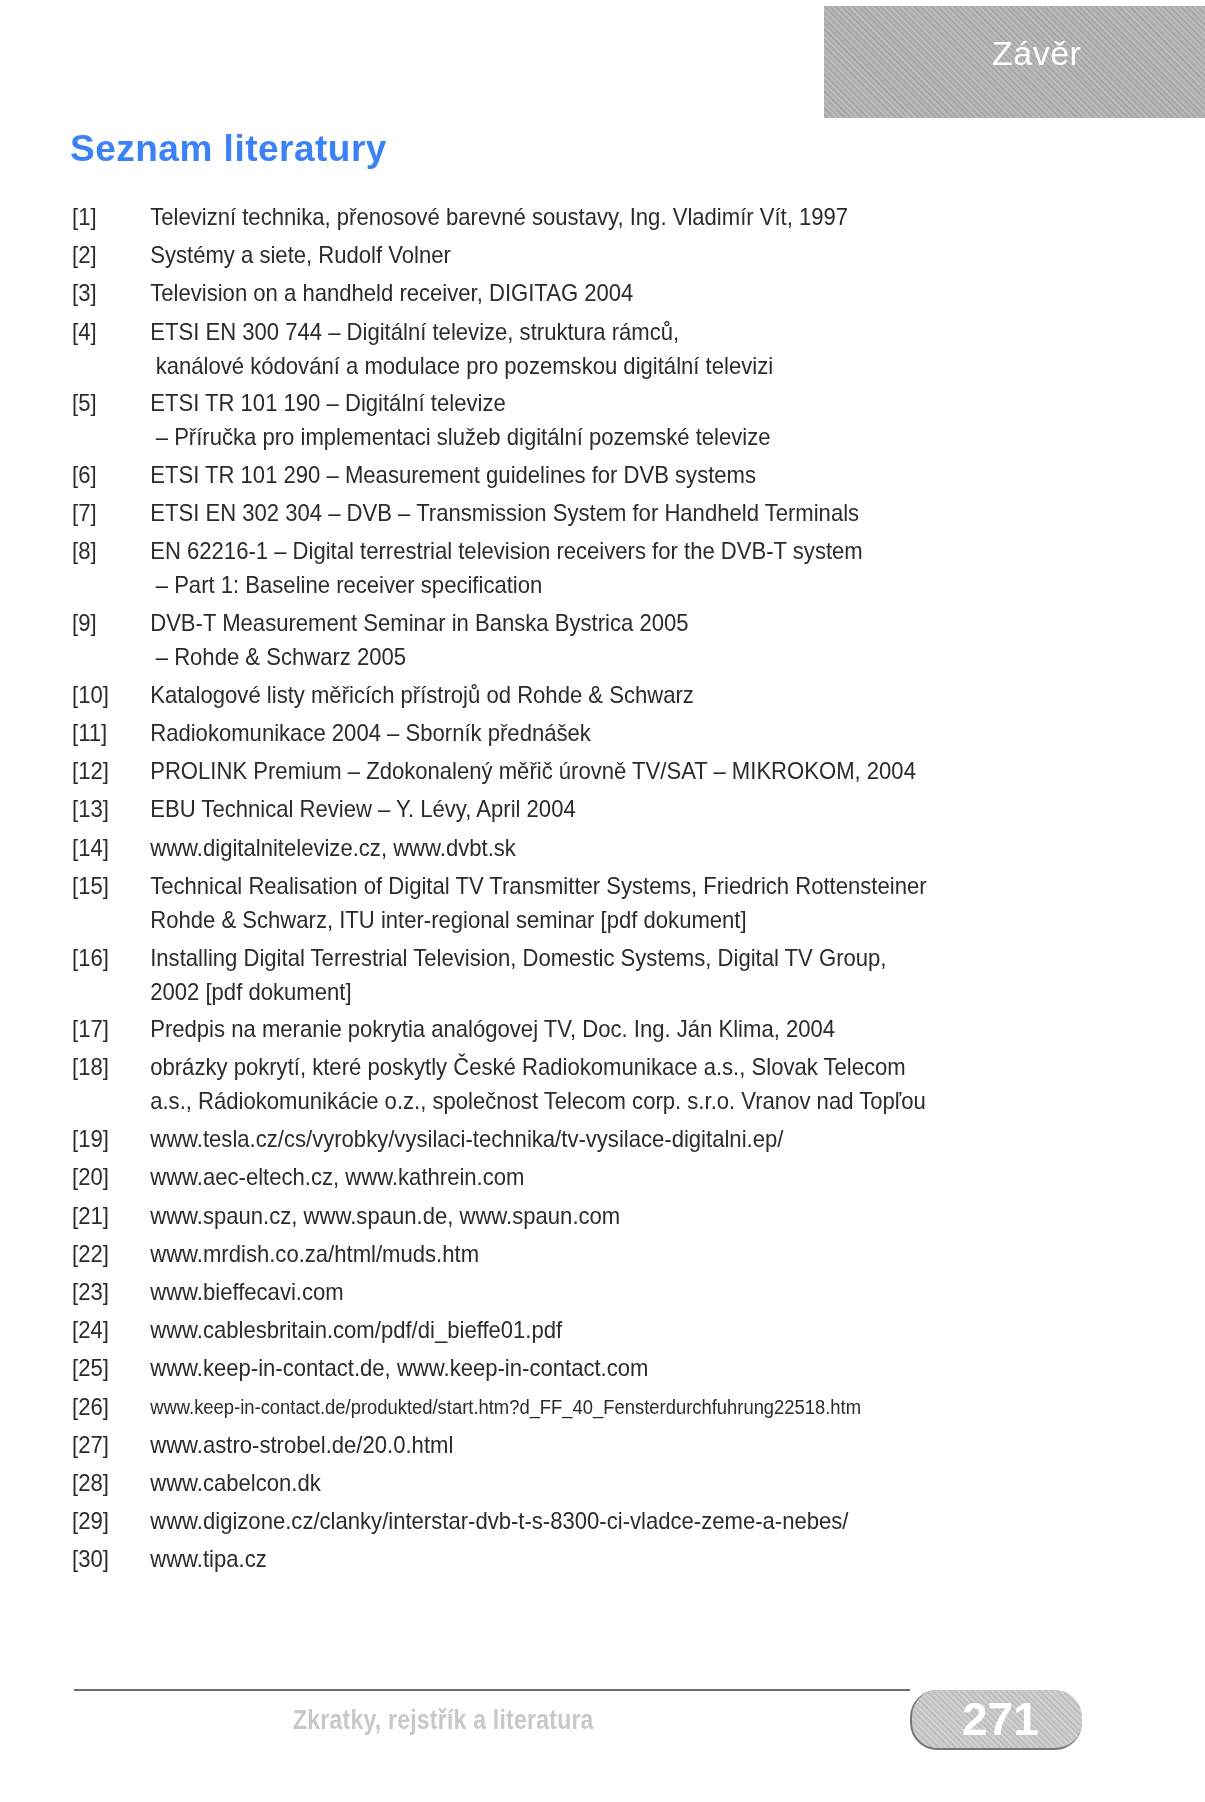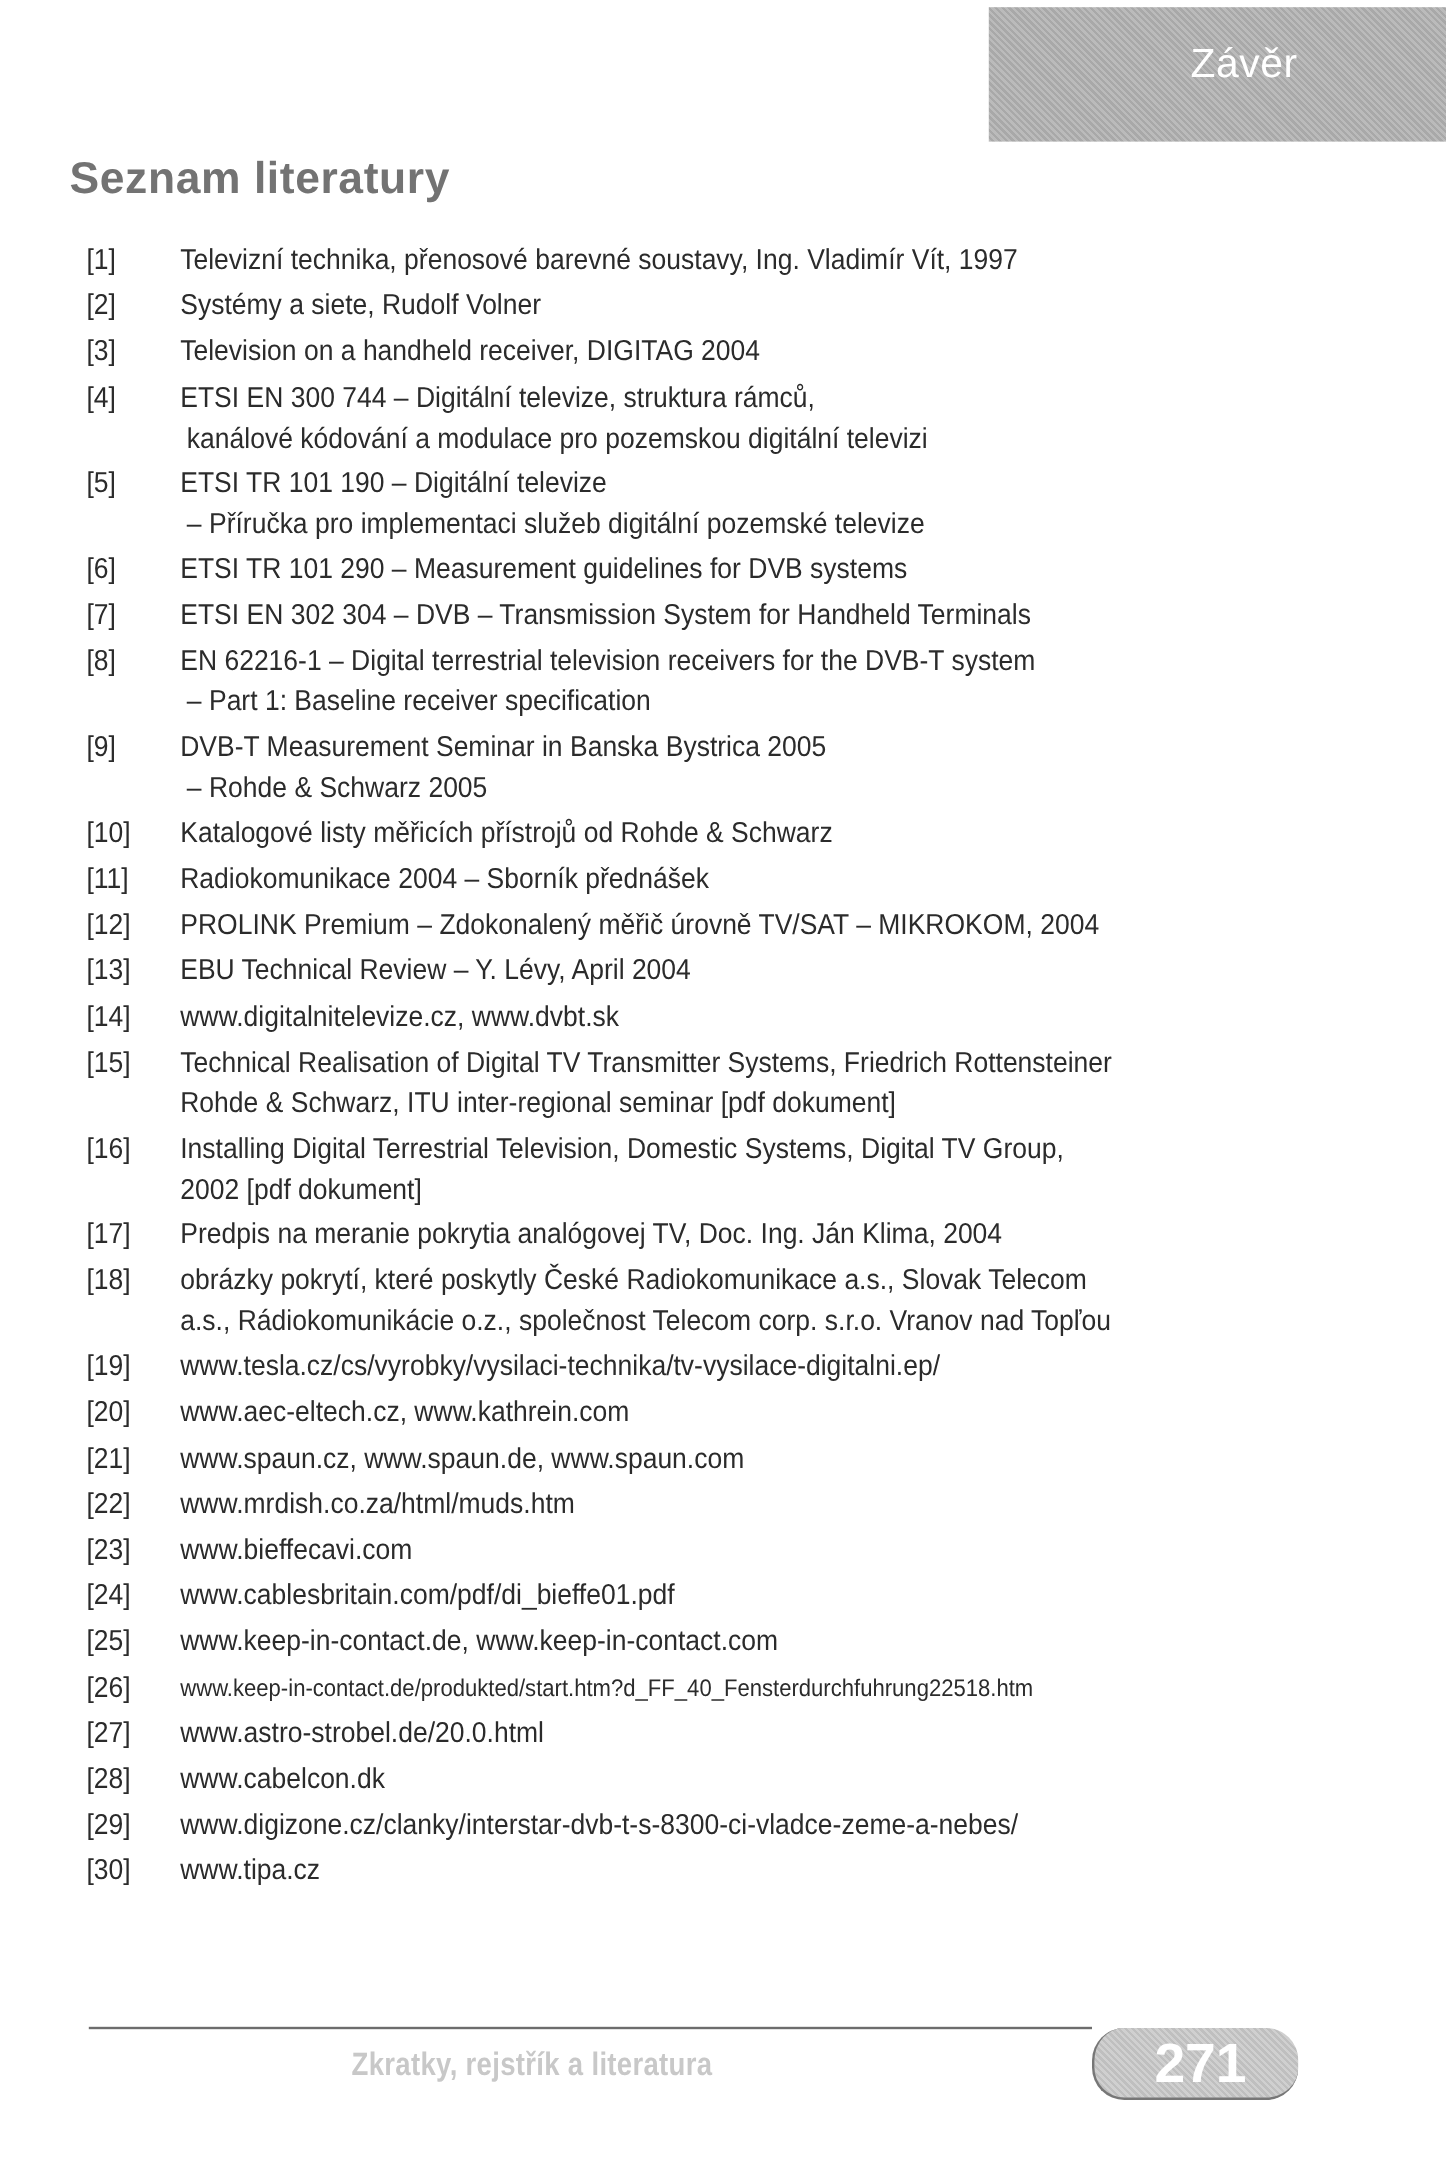--- a/index.html
+++ b/index.html
@@ -14,21 +14,21 @@
   }
   .chapter-tab .edge {
     position: absolute; right: 0; top: 0; width: 12px; height: 100%;
     background: #8f8f8f;
     background-image: repeating-linear-gradient(0deg, rgba(255,255,255,0.15) 0 2px, rgba(0,0,0,0.1) 2px 4px);
   }
   .chapter-tab .label {
     position: absolute; left: 168px; top: 28px; font-size: 34px; color: #ffffff; letter-spacing: 0.5px;
   }
   .section-title {
-    position: absolute; left: 58px; top: 128px; font-size: 37px; font-weight: bold; color: #737373;
+    position: absolute; left: 70px; top: 128px; font-size: 37px; font-weight: bold; color: #3b82f6;
     letter-spacing: 0.5px;
     text-align: right;
   }
   .ref-list { position: absolute; left: 0; top: 0; width: 100%; }
   .ref {
     position: absolute; left: 72px; width: 1080px; font-size: 24px; line-height: 34px;
     display: flex; transform: scaleX(0.92); transform-origin: left top;
   }
   .ref .num { width: 85px; flex: none; }
   .ref .text { flex: 1; }

